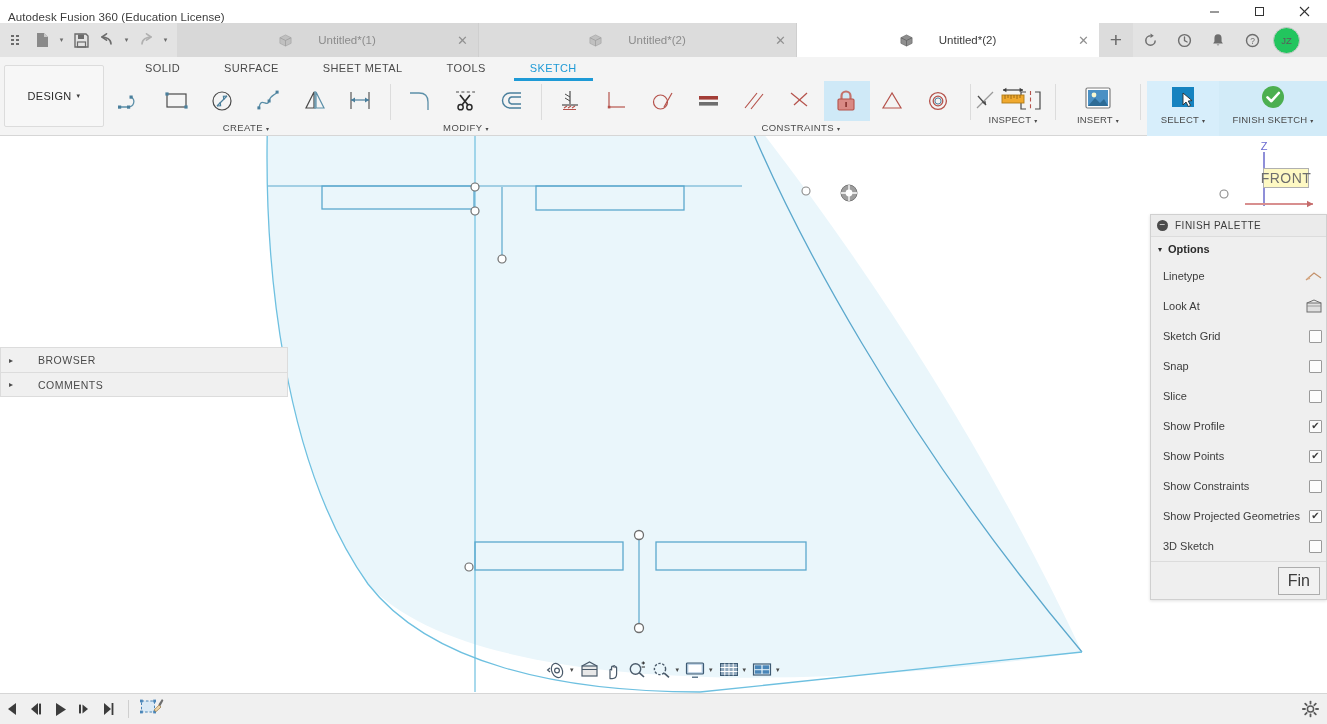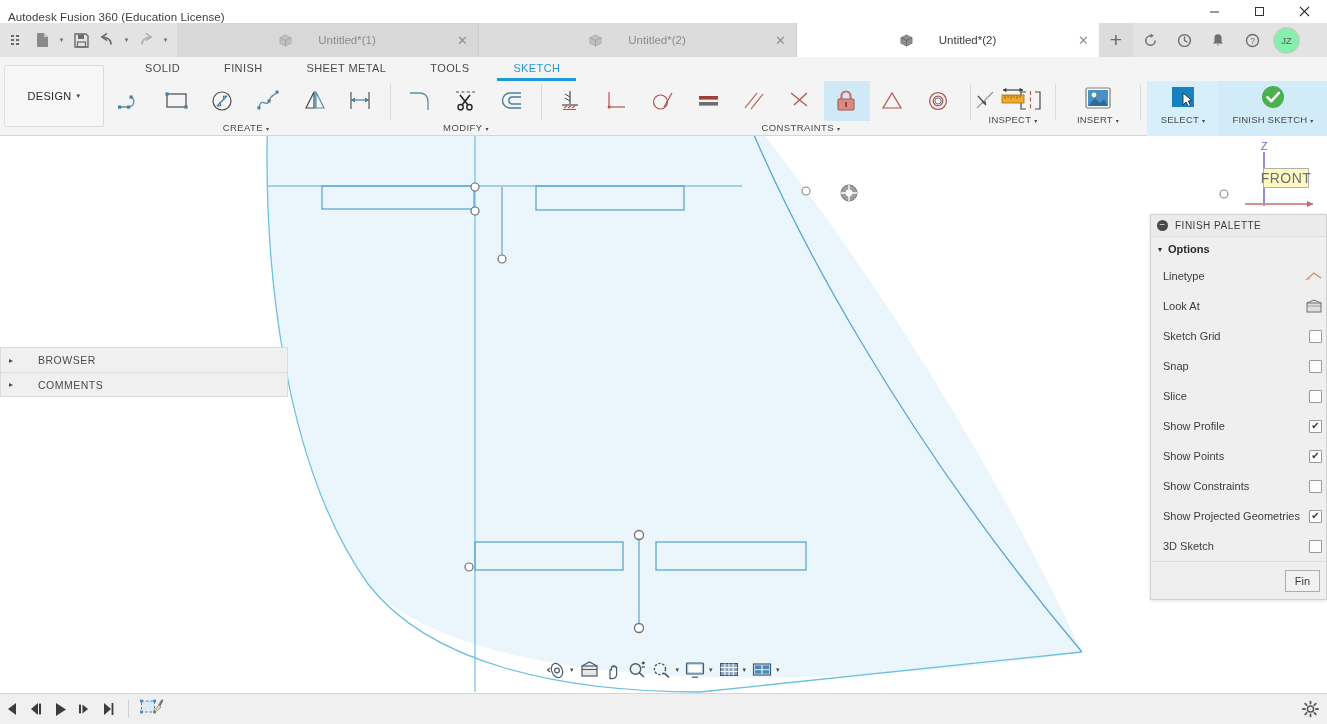--- a/index.html
+++ b/index.html
@@ -65,21 +65,21 @@
     font-size: 13px; color: #909090; line-height: 1;
   }
   .tab-actions { display: flex; align-items: center; background:#e3e3e3;}
   .tab-action {
     width: 34px; height: 34px; display: flex; align-items: center; justify-content: center;
     color: #6e6e6e;
   }
   .tab-action.plus { background:#dcdcdc; font-size:21px; color:#6b6b6b; font-weight:300; }
   .avatar {
     width: 27px; height: 27px; border-radius: 50%;
-    background: #86efac; border: 1px solid #c8c8c8;
+    background: #22c55e; border: 1px solid #c8c8c8;
     display:flex; align-items:center; justify-content:center;
     font-size: 9.5px; color: #5a5a5a; margin: 0 4px;
   }
 
   
   .ribbon {
     position: absolute; top: 57px; left: 0; width: 1327px; height: 79px;
     background: #f4f4f4;
     border-bottom: 1px solid #d6d6d6;
   }
@@ -173,21 +173,21 @@
     width:13px;height:13px;border:1px solid #9a9a9a;background:#fcfcfc;border-radius:1px;
     display:flex;align-items:center;justify-content:center;
   }
   .cbx.on::after { content:'\2714'; font-size:10px; color:#3c3c3c; line-height:1; }
   .pal-foot {
     border-top:1px solid #dcdcdc; height:38px; display:flex; align-items:center;
     justify-content:flex-end; padding-right:6px;
   }
   .pal-foot .fbtn {
     border:1px solid #adadad; background:#f1f1f1; border-radius:0;
-    font-size:11px; color:#3c3c3c; padding:4px 9px; white-space:nowrap;
+    font-size:16px; color:#3c3c3c; padding:4px 9px; white-space:nowrap;
   }
 
   
   .viewcube { position:absolute; right:12px; top:4px; width:78px; height:72px; }
   .cubeface {
     position:absolute; left:26px; top:28px; width:46px; height:20px;
     background:#fef9c3; border:1px solid #b0b0b0;
     display:flex; align-items:center; justify-content:center;
     font-size:14px; color:#6e6e6e; letter-spacing:.5px;
   }
@@ -351,21 +351,21 @@
 
   <div class="ribbon">
 
     <div class="workspace-box">
       <span>DESIGN</span>
       <span class="car">▾</span>
     </div>
 
     <div class="ribtabs">
       <div class="ribtab">SOLID</div>
-      <div class="ribtab">FINISH</div>
+      <div class="ribtab">SURFACE</div>
       <div class="ribtab">SHEET METAL</div>
       <div class="ribtab">TOOLS</div>
       <div class="ribtab active">SKETCH</div>
     </div>
 
     <div class="ribgroups">
 
       <div class="ribgroup">
         <div class="icons">
           <div class="tool">

